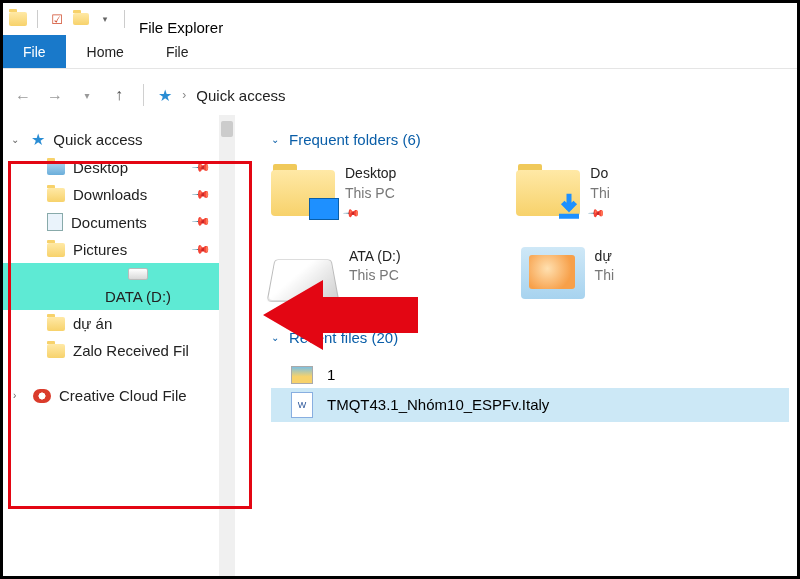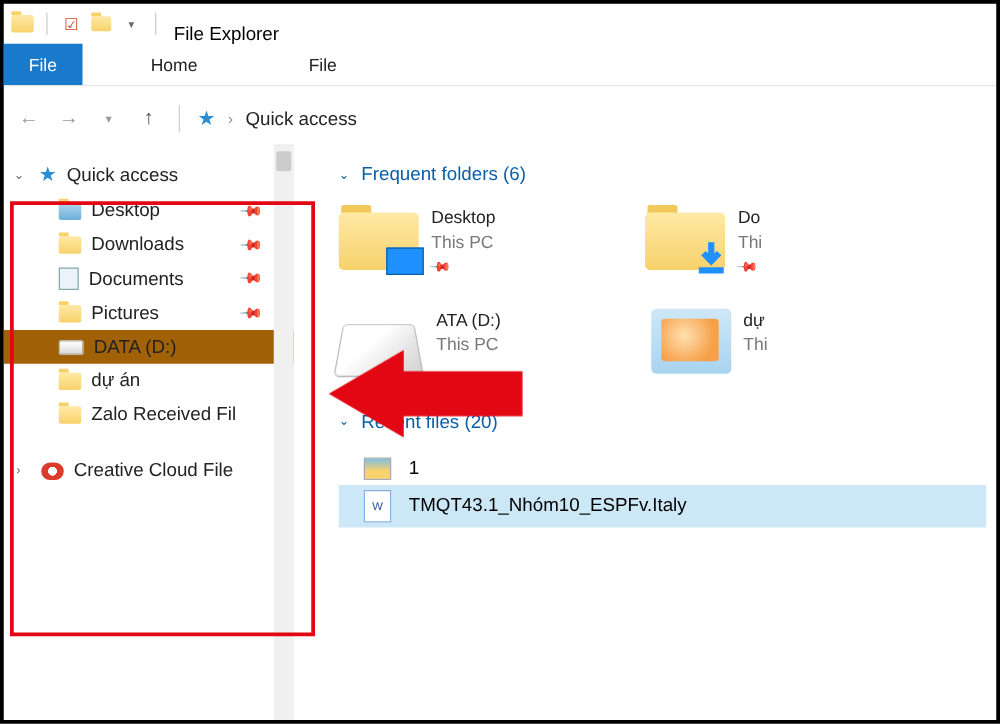--- a/index.html
+++ b/index.html
@@ -1,34 +1,34 @@
 <!DOCTYPE html>
 <html><head>
   <meta charset="utf-8">
   <style>
     * { box-sizing: border-box; margin: 0; padding: 0; font-family: "Segoe UI", sans-serif; }
     body { width: 800px; height: 579px; overflow: hidden; border: 3px solid #000; background: #fff; position: relative; }
     .titlebar { height: 32px; display: flex; align-items: center; padding: 0 6px; gap: 6px; font-size: 13px; }
     .titlebar .qat-icon { width: 18px; height: 18px; display: flex; align-items: center; justify-content: center; }
     .titlebar .sep { width: 1px; height: 18px; background: #ccc; margin: 0 4px; }
-    .ribbon { height: 34px; display: flex; align-items: stretch; border-bottom: 1px solid #e5e5e5; gap: 21px; }
+    .ribbon { height: 34px; display: flex; align-items: stretch; border-bottom: 1px solid #e5e5e5; }
     .ribbon .file-tab { background: #1979ca; color: #fff; padding: 0 20px; display: flex; align-items: center; font-size: 14px; }
-    .ribbon .tab { padding: 0 34px; display: flex; align-items: center; font-size: 14px; color: #222; }
+    .ribbon .tab { padding: 0 21px; display: flex; align-items: center; font-size: 14px; color: #222; }
     .navbar { height: 40px; display: flex; align-items: center; padding: 4px 10px; gap: 12px; margin-top: 6px; }
     .nav-arrow { width: 20px; height: 20px; color: #999; display: flex; align-items: center; justify-content: center; }
     .nav-sep { width: 1px; height: 22px; background: #d0d0d0; margin: 0 2px; }
     .breadcrumb { display: flex; align-items: center; gap: 10px; font-size: 15px; color: #222; }
     .content { display: flex; height: calc(100% - 112px); }
     .sidebar { width: 232px; padding: 10px 0 0 0; position: relative; }
     .sidebar-scroll { position: absolute; right: 0; top: 0; bottom: 0; width: 16px; background: #f0f0f0; }
     .sidebar-scroll .thumb { position: absolute; top: 6px; left: 2px; right: 2px; height: 16px; background: #ccc; border-radius: 2px; }
     .tree-item { display: flex; align-items: center; gap: 8px; padding: 5px 6px 5px 8px; font-size: 15px; color: #222; }
     .tree-item.root { font-weight: 400; }
     .tree-item.child { padding-left: 44px; position: relative; }
-    .tree-item.selected { background: #a16207; }
+    .tree-item.selected { background: #5eead4; flex-direction: column; }
     .chev { font-size: 10px; color: #666; width: 12px; display: inline-block; }
     .pin { color: #888; margin-left: auto; margin-right: 20px; transform: rotate(45deg); font-size: 12px; }
     .folder-icon { width: 18px; height: 14px; background: linear-gradient(#ffe9a6, #f7d26b); border-radius: 2px; position: relative; display: inline-block; }
     .folder-icon::before { content: ""; position: absolute; top: -3px; left: 0; width: 8px; height: 3px; background: #f7d26b; border-radius: 1px 1px 0 0; }
     .drive-icon { width: 20px; height: 12px; background: linear-gradient(#fff,#d9d9d9); border: 1px solid #bbb; border-radius: 2px; display: inline-block; }
     .qa-star { color: #2a8dd4; font-size: 16px; }
     .highlight-box { position: absolute; border: 3px solid #e30613; left: 5px; top: 158px; width: 244px; height: 348px; pointer-events: none; z-index: 5; }
     .main { flex: 1; padding: 16px 0 0 36px; position: relative; overflow: hidden; }
     .section-header { display: flex; align-items: center; gap: 6px; color: #0a5ea8; font-size: 15px; margin-bottom: 16px; }
     .folder-grid { display: flex; gap: 120px; }

